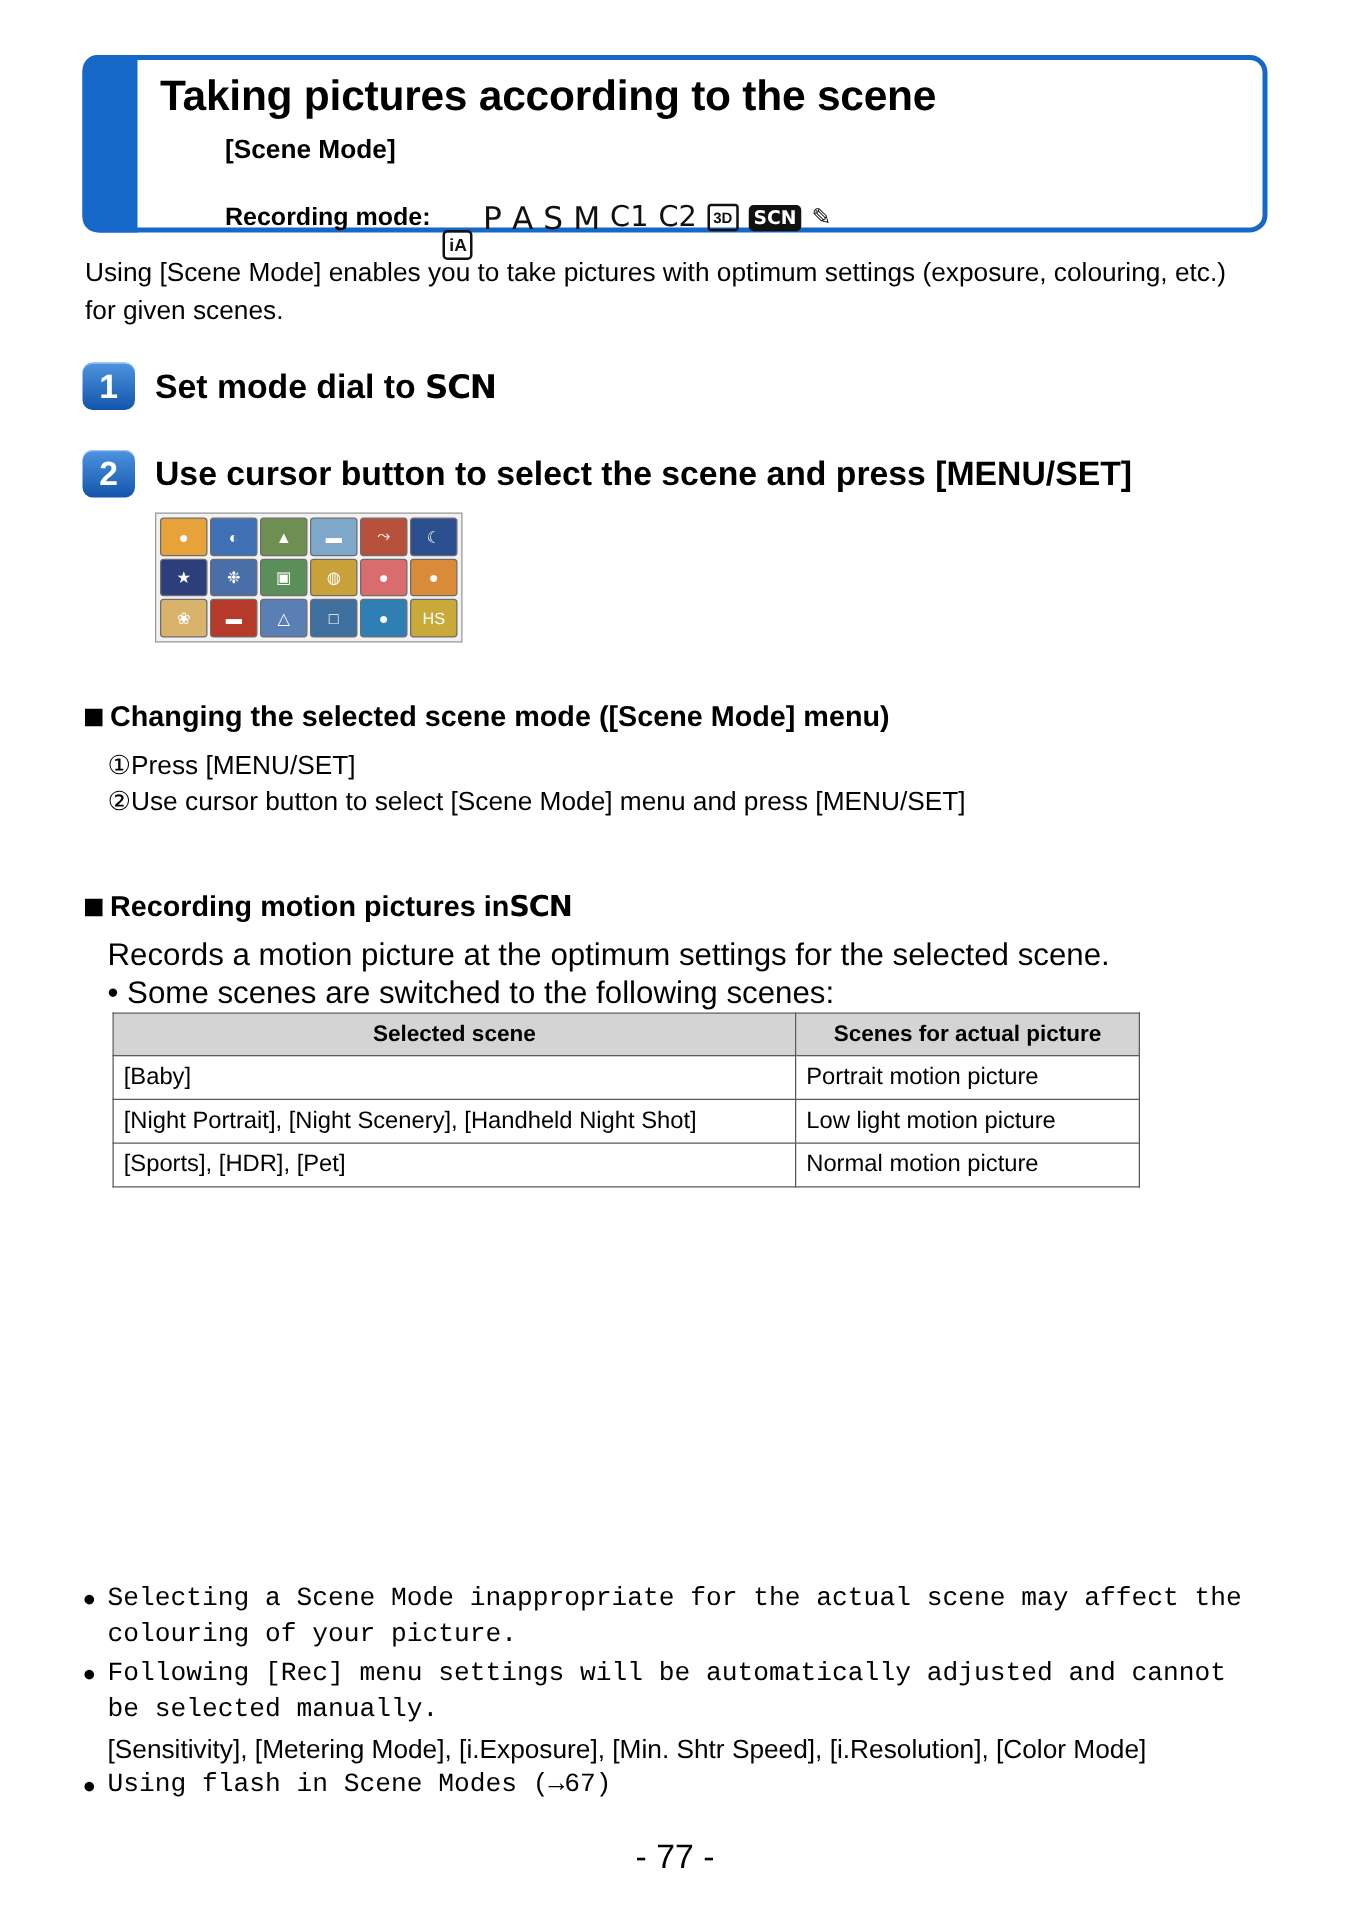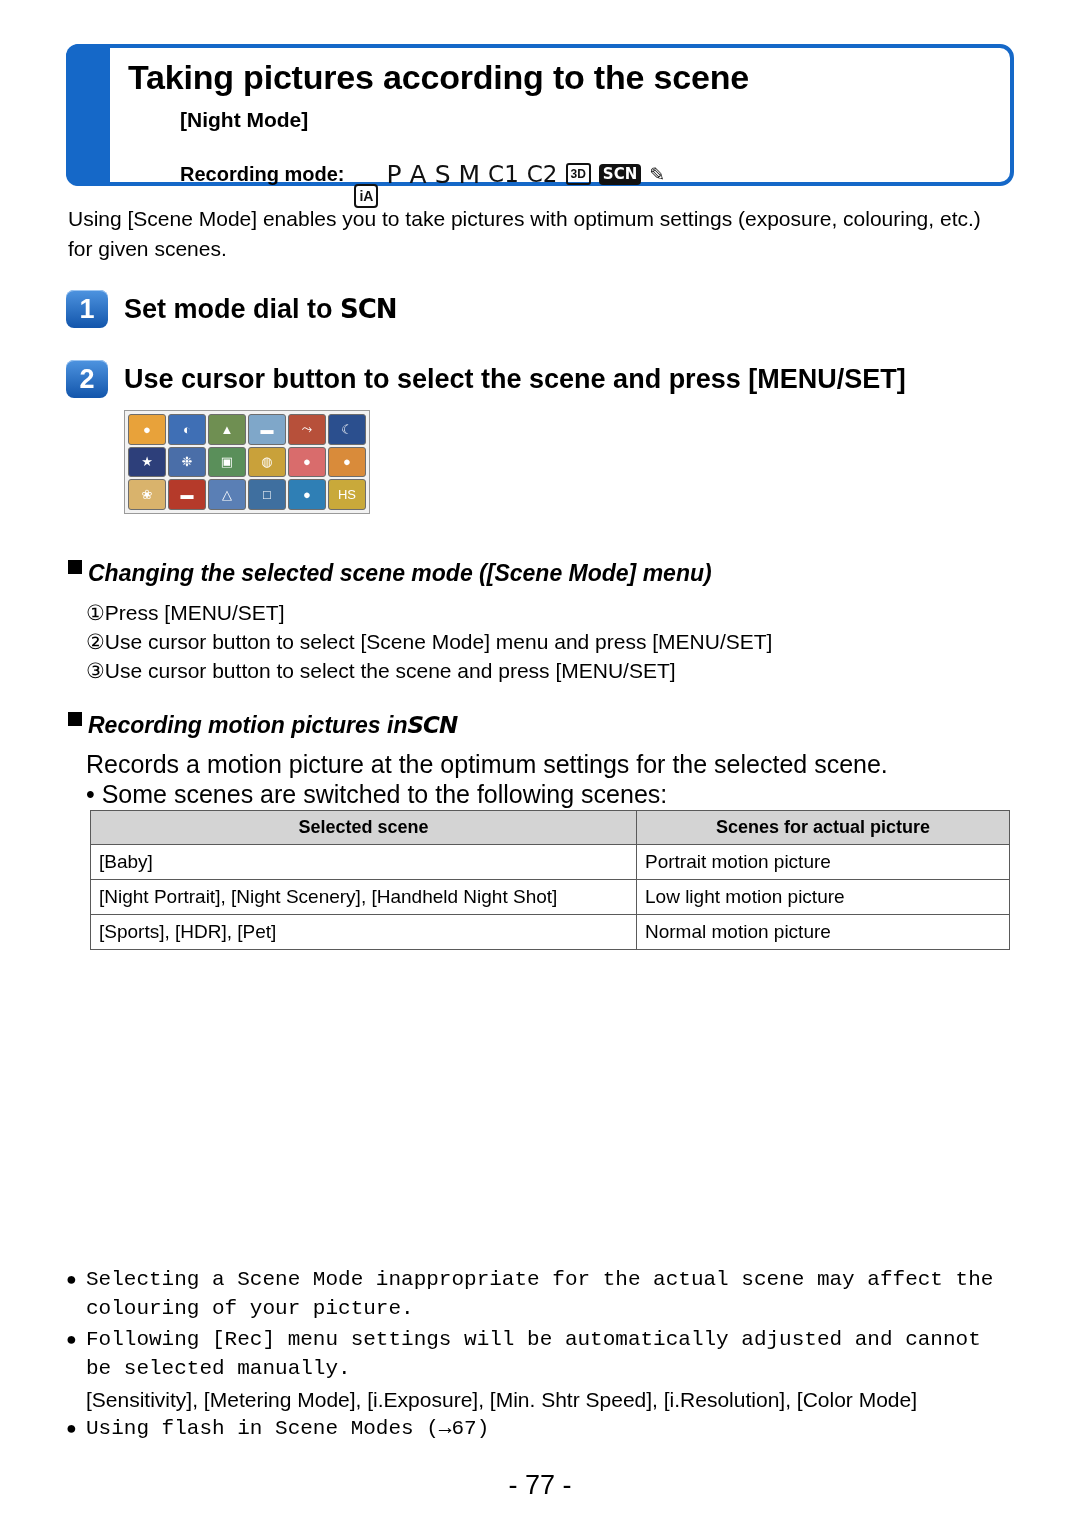--- a/index.html
+++ b/index.html
@@ -199,23 +199,22 @@
     overflow: hidden;
     position: relative;
   }
 
   
   .sect-head {
     position: absolute;
     font-size: 23px;
     font-weight: bold;
     display: flex;
-    align-items: flex-start;
+    align-items: center;
     white-space: nowrap;
-    font-style: italic;
   }
   .sq {
     width: 14px;
     height: 14px;
     background: #000;
     margin-right: 6px;
     flex: 0 0 auto;
   }
   .h1pos { left: 68px; top: 560px; }
   .h2pos { left: 68px; top: 712px; }
@@ -233,21 +232,21 @@
     line-height: 29px;
   }
   .bp1 { left: 86px; top: 750px; }
   .bp2 { left: 86px; top: 780px; }
 
   
   table.scenes {
     position: absolute;
     left: 90px;
     top: 810px;
-    width: 920px;
+    width: 822px;
     border-collapse: collapse;
     font-size: 19px;
   }
   table.scenes th {
     background: #d4d4d4;
     border: 1px solid #5a5a5a;
     font-weight: bold;
     font-size: 18px;
     padding: 6px 0;
     text-align: center;
@@ -291,21 +290,21 @@
     font-size: 27px;
   }
 </style>
 </head>
 <body>
 
 <div class="header-wrap">
   <div class="header-bar"></div>
   <div class="header-blue-edge"></div>
   <div class="header-title">Taking pictures according to the scene</div>
-  <div class="header-sub">[Night Mode]</div>
+  <div class="header-sub">[Scene Mode]</div>
   <div class="header-rec-row">
     <span class="header-rec-label">Recording mode:</span>
     <span class="mode-ico mode-box">iA</span>
     <span class="mode-ico mode-letter">P</span>
     <span class="mode-ico mode-letter">A</span>
     <span class="mode-ico mode-letter">S</span>
     <span class="mode-ico mode-letter">M</span>
     <span class="mode-ico mode-letter-c">C1</span>
     <span class="mode-ico mode-letter-c">C2</span>
     <span class="mode-ico mode-3d">3D</span>
@@ -349,21 +348,20 @@
   <div class="scn-cell" style="background: rgb(201, 169, 58);">HS</div>
 </div>
 
 <div class="sect-head h1pos">
   <span class="sq"></span>
   <span>Changing the selected scene mode ([Scene Mode] menu)</span>
 </div>
 <div class="numlist">
   <div>①Press [MENU/SET]</div>
   <div>②Use cursor button to select [Scene Mode] menu and press [MENU/SET]</div>
-  <div>③Use cursor button to select the scene and press [MENU/SET]</div>
 </div>
 
 <div class="sect-head h2pos">
   <span class="sq"></span>
   <span>Recording motion pictures in </span>
     <span class="scn-inline" style="font-size:23px">SCN</span>
 </div>
 <div class="body-line bp1">Records a motion picture at the optimum settings for the selected scene.</div>
 <div class="body-line bp2">• Some scenes are switched to the following scenes:</div>
 

